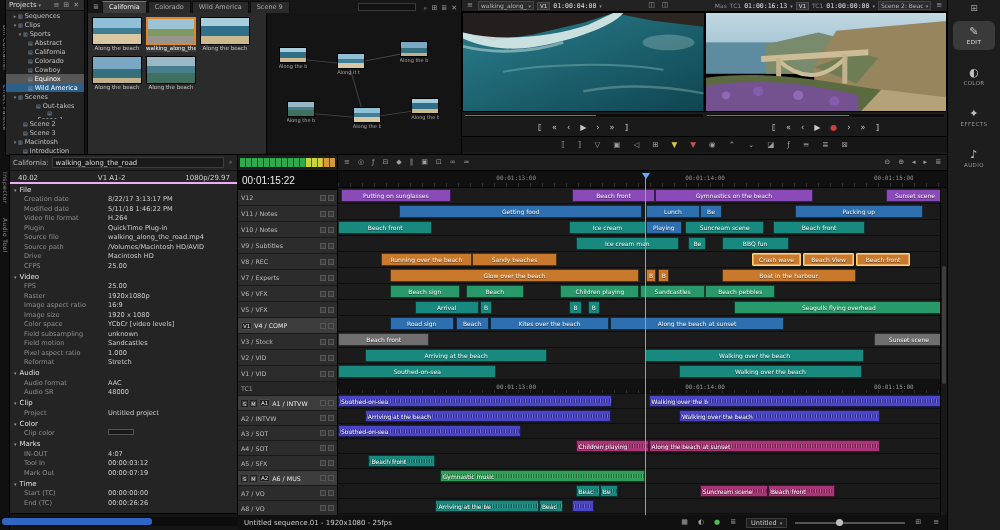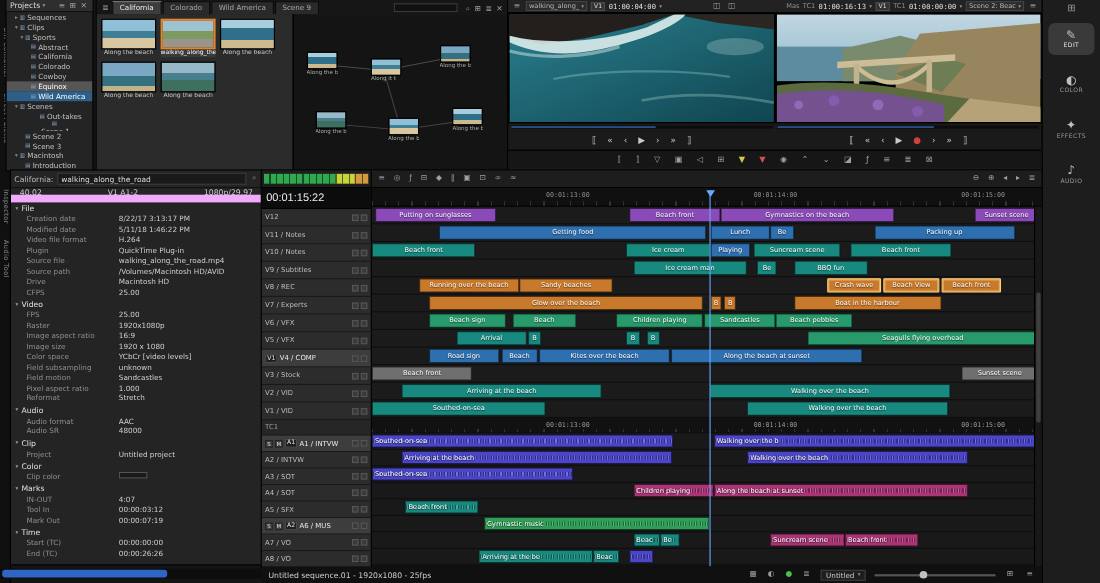--- a/index.html
+++ b/index.html
@@ -72,21 +72,21 @@
   .trans{flex:1;display:flex;align-items:center;justify-content:center;gap:6px}
   .trans .tbic{font-size:8px;color:#c9c9c9}
   .comp-toolbar{height:16px;display:flex;align-items:center;justify-content:center;gap:9px;background:#161616;border-top:1px solid #000}
   .comp-toolbar .tbic{font-size:7.5px}
 
   
   .inspector{left:10px;top:155px;width:228px;height:358px;background:#242424;overflow:hidden}
   .insp-head{height:16px;display:flex;align-items:center;gap:3px;padding:0 3px;border-bottom:1px solid #111}
   .ilabel{font-size:7px;color:#bbb;white-space:nowrap}
   .iname{flex:1;min-width:0;background:#1a1a1a;border:1px solid #3c3c3c;color:#ddd;font-size:6.8px;height:11px;padding:0 3px;font-family:"DejaVu Sans",sans-serif}
-  .insp-sub{height:13px;display:flex;align-items:flex-start;justify-content:space-between;padding:0 8px;font-size:7px;color:#cfcfcf;border-bottom:7px solid #f0abfc}
+  .insp-sub{height:13px;display:flex;align-items:flex-end;justify-content:space-between;padding:0 8px;font-size:7px;color:#cfcfcf;border-bottom:2px solid #f0abfc}
   .insp-body{overflow:hidden}
   .sec{height:11px;display:flex;align-items:center;gap:3px;padding:0 4px;font-size:7px;color:#e0e0e0}
   .sec .twisty{font-size:5px;color:#999}
   .kv{height:9.5px;display:flex;align-items:center;padding:0 4px 0 14px;font-size:6.6px;line-height:9.5px}
   .kv .k{width:84px;color:#8f8f8f;white-space:nowrap;overflow:hidden;flex:none}
   .kv .v{flex:1;color:#cfcfcf;white-space:nowrap;overflow:hidden;text-overflow:ellipsis}
   .swatch{display:inline-block;width:26px;height:6px;background:#1a1a1a;border:1px solid #555}
   .lscroll-track{position:absolute;left:0;top:517px;width:238px;height:9px;background:#0d0d0d}
   .lscroll{position:absolute;left:2px;top:1px;width:150px;height:7px;background:#2f66c4;border-radius:3px}
 

